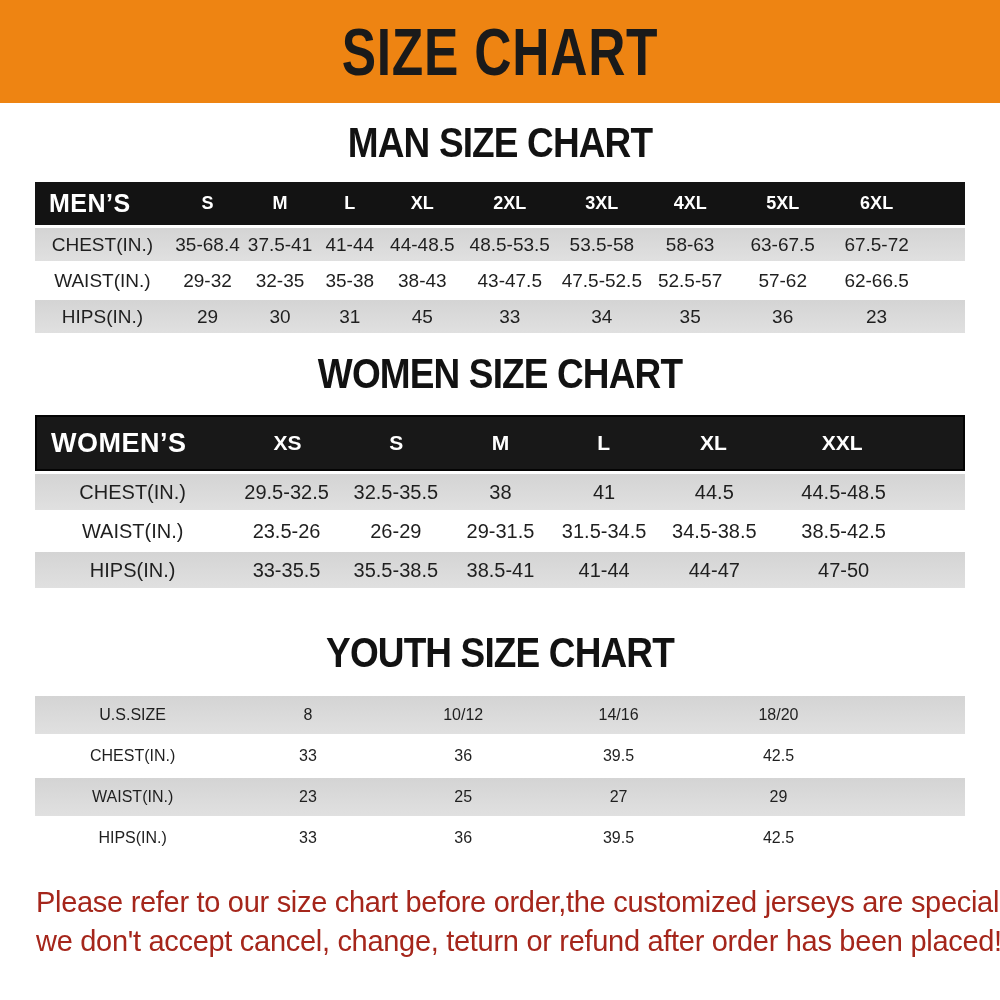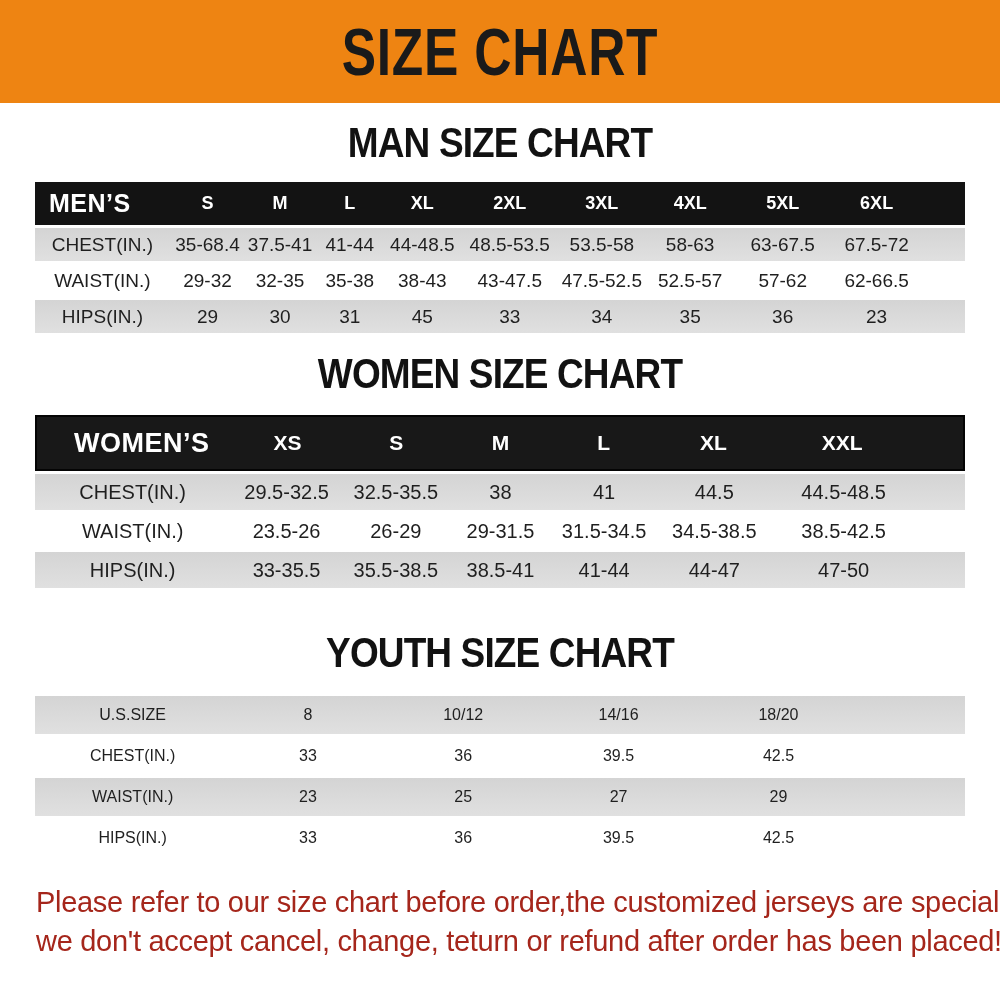--- a/index.html
+++ b/index.html
@@ -77,21 +77,21 @@
   
   .cols-men { grid-template-columns: 14.5% 8.1% 7.5% 7.5% 8.1% 10.7% 9.1% 9.9% 10% 10.2%; }
   .s1 .thead { height: 43px; margin-top: 2px; }
   .s1 .thead .label { font-size: 25px; }
   .s1 .thead .cell:not(.label) { font-size: 18px; }
   .s1 .trow { height: 33px; margin-top: 3px; font-size: 19px; }
 
   
   .cols-women { grid-template-columns: 21% 12.1% 11.4% 11.1% 11.2% 12.5% 15.3%; }
   .s2 .thead { height: 56px; border: 2px solid #040404; background: #181818; }
-  .s2 .thead .label { font-size: 27px; margin-left: 23px; }
+  .s2 .thead .label { font-size: 27px; }
   .s2 .thead .cell:not(.label) { font-size: 21px; }
   .s2 .trow { height: 36px; margin-top: 3px; font-size: 20px; }
 
   
   .cols-youth { grid-template-columns: 21% 16.7% 16.7% 16.7% 17.7%; }
   .s3 .thead { height: 57px; border: 2px solid #040404; background: #181818; }
   .s3 .thead .label { font-size: 27px; }
   .s3 .thead .cell:not(.label) { font-size: 21px; }
   .s3 .trow { height: 38px; margin-top: 3px; font-size: 16px; }
 

